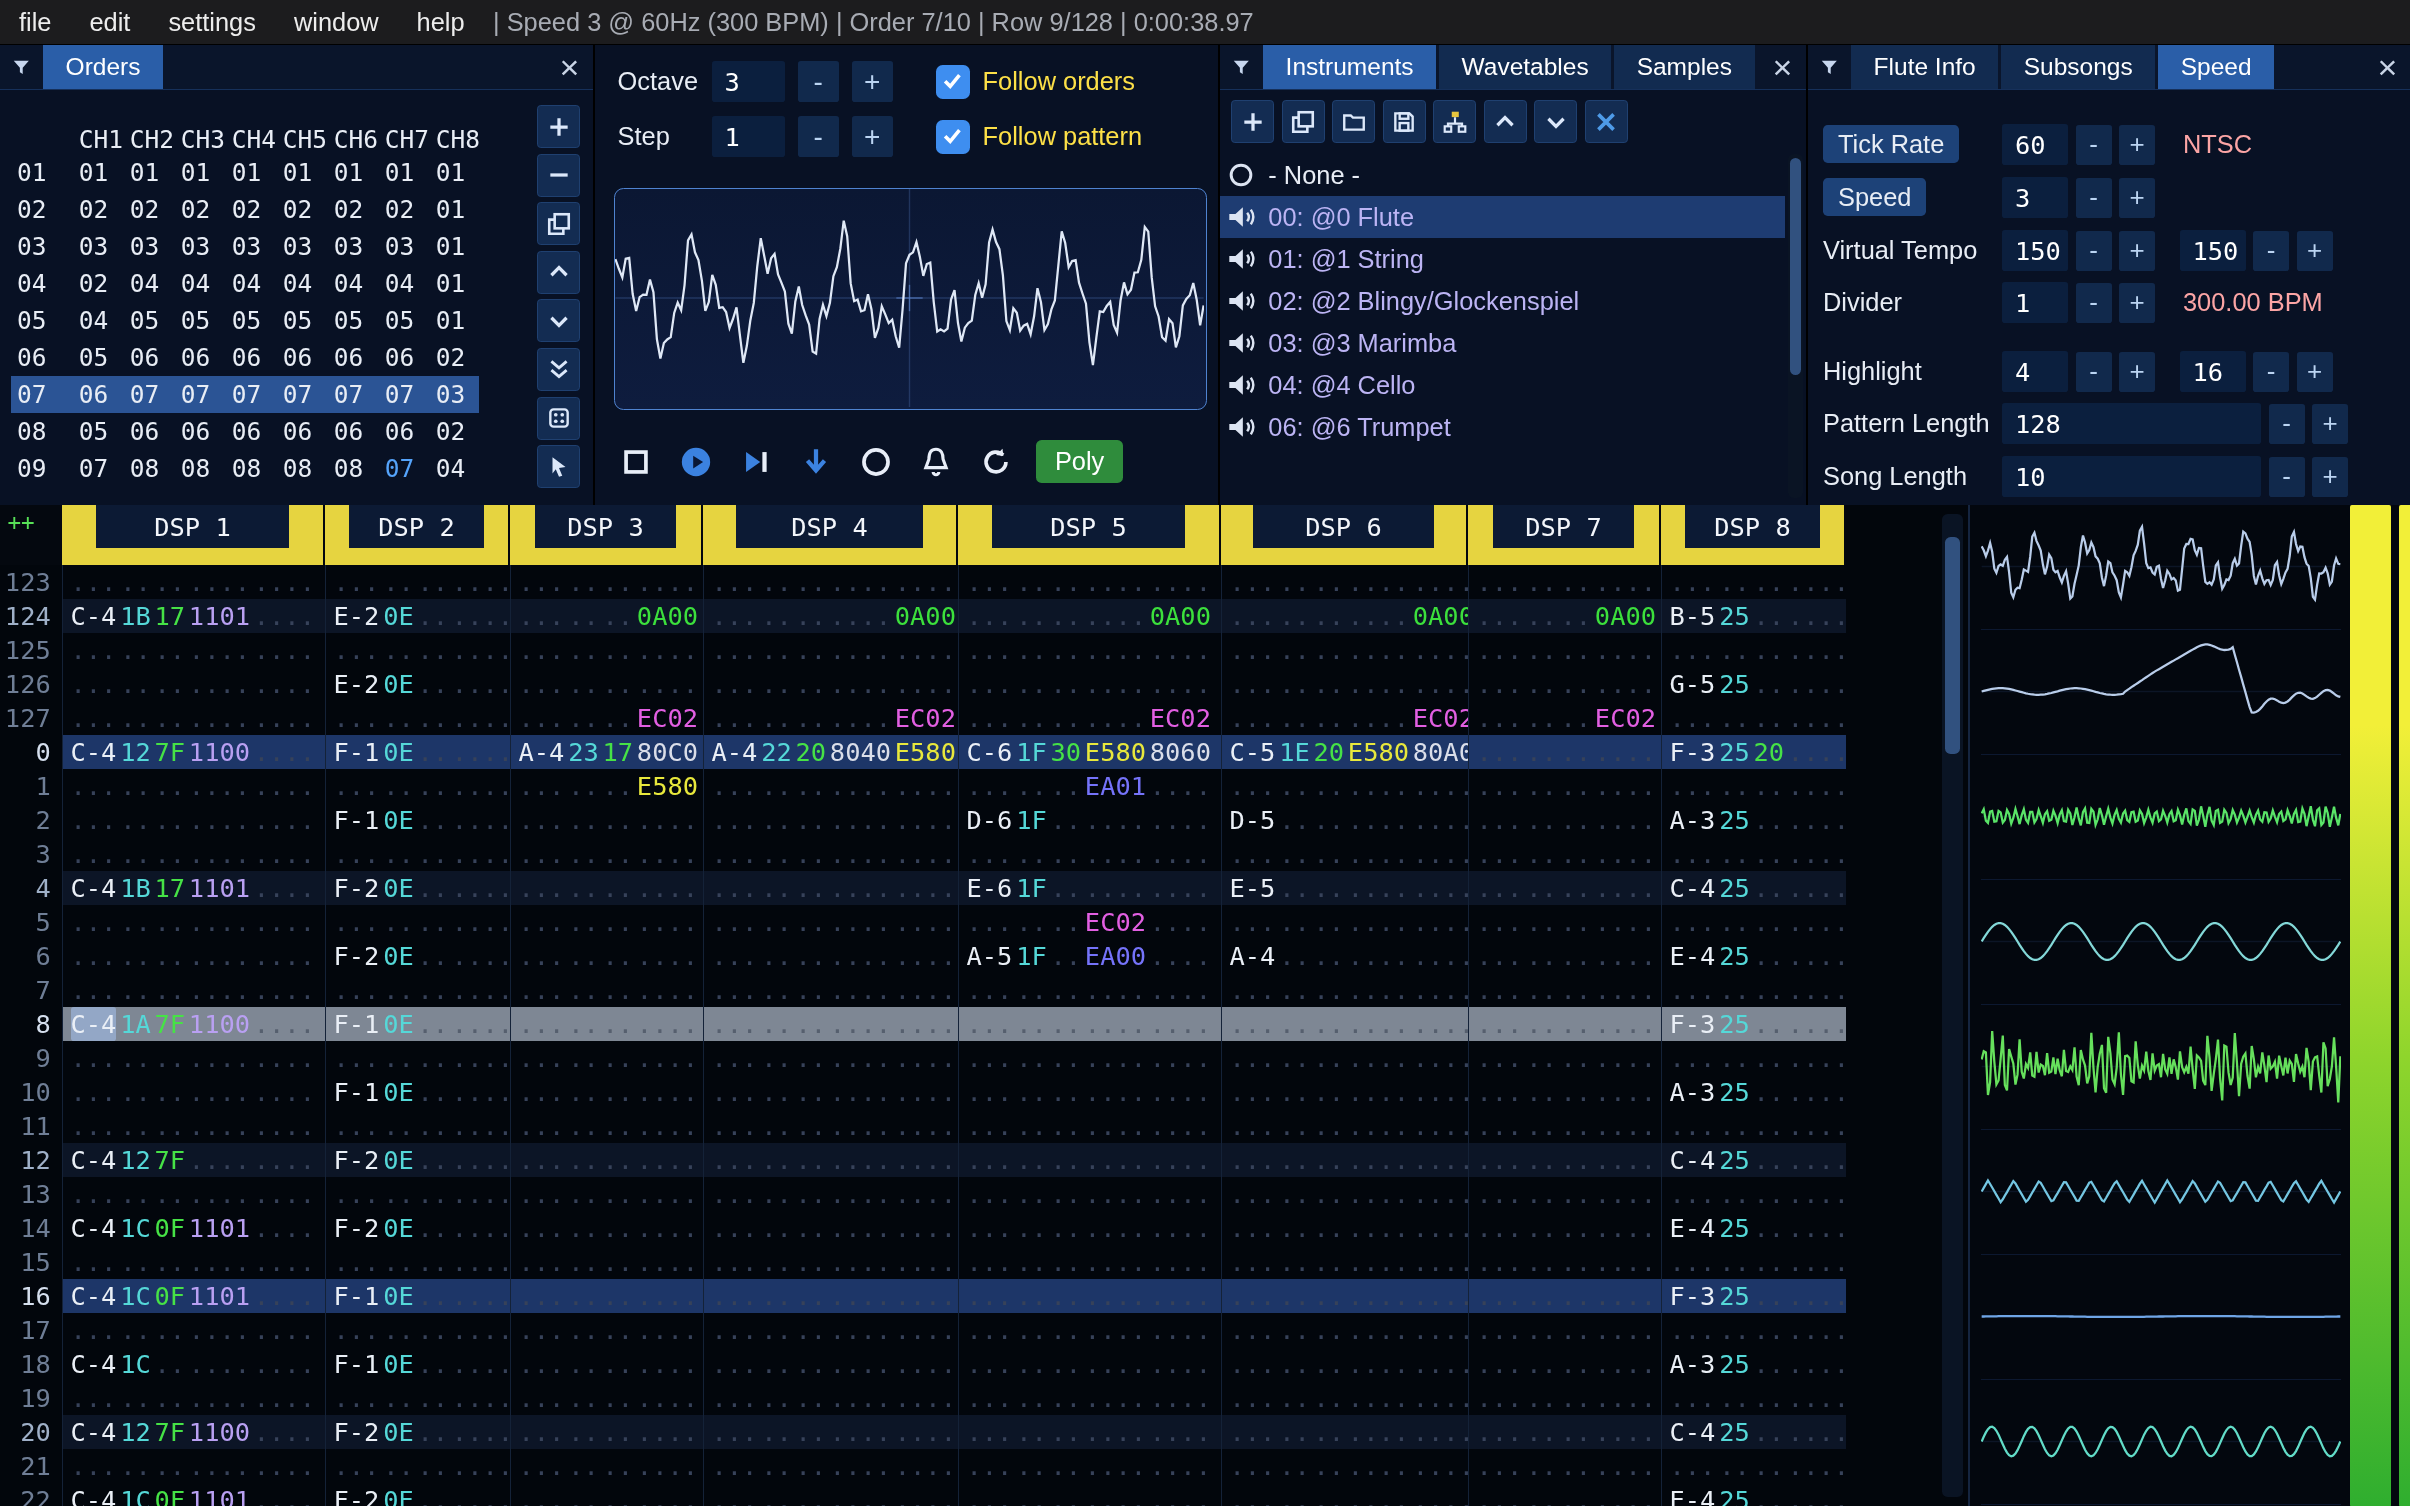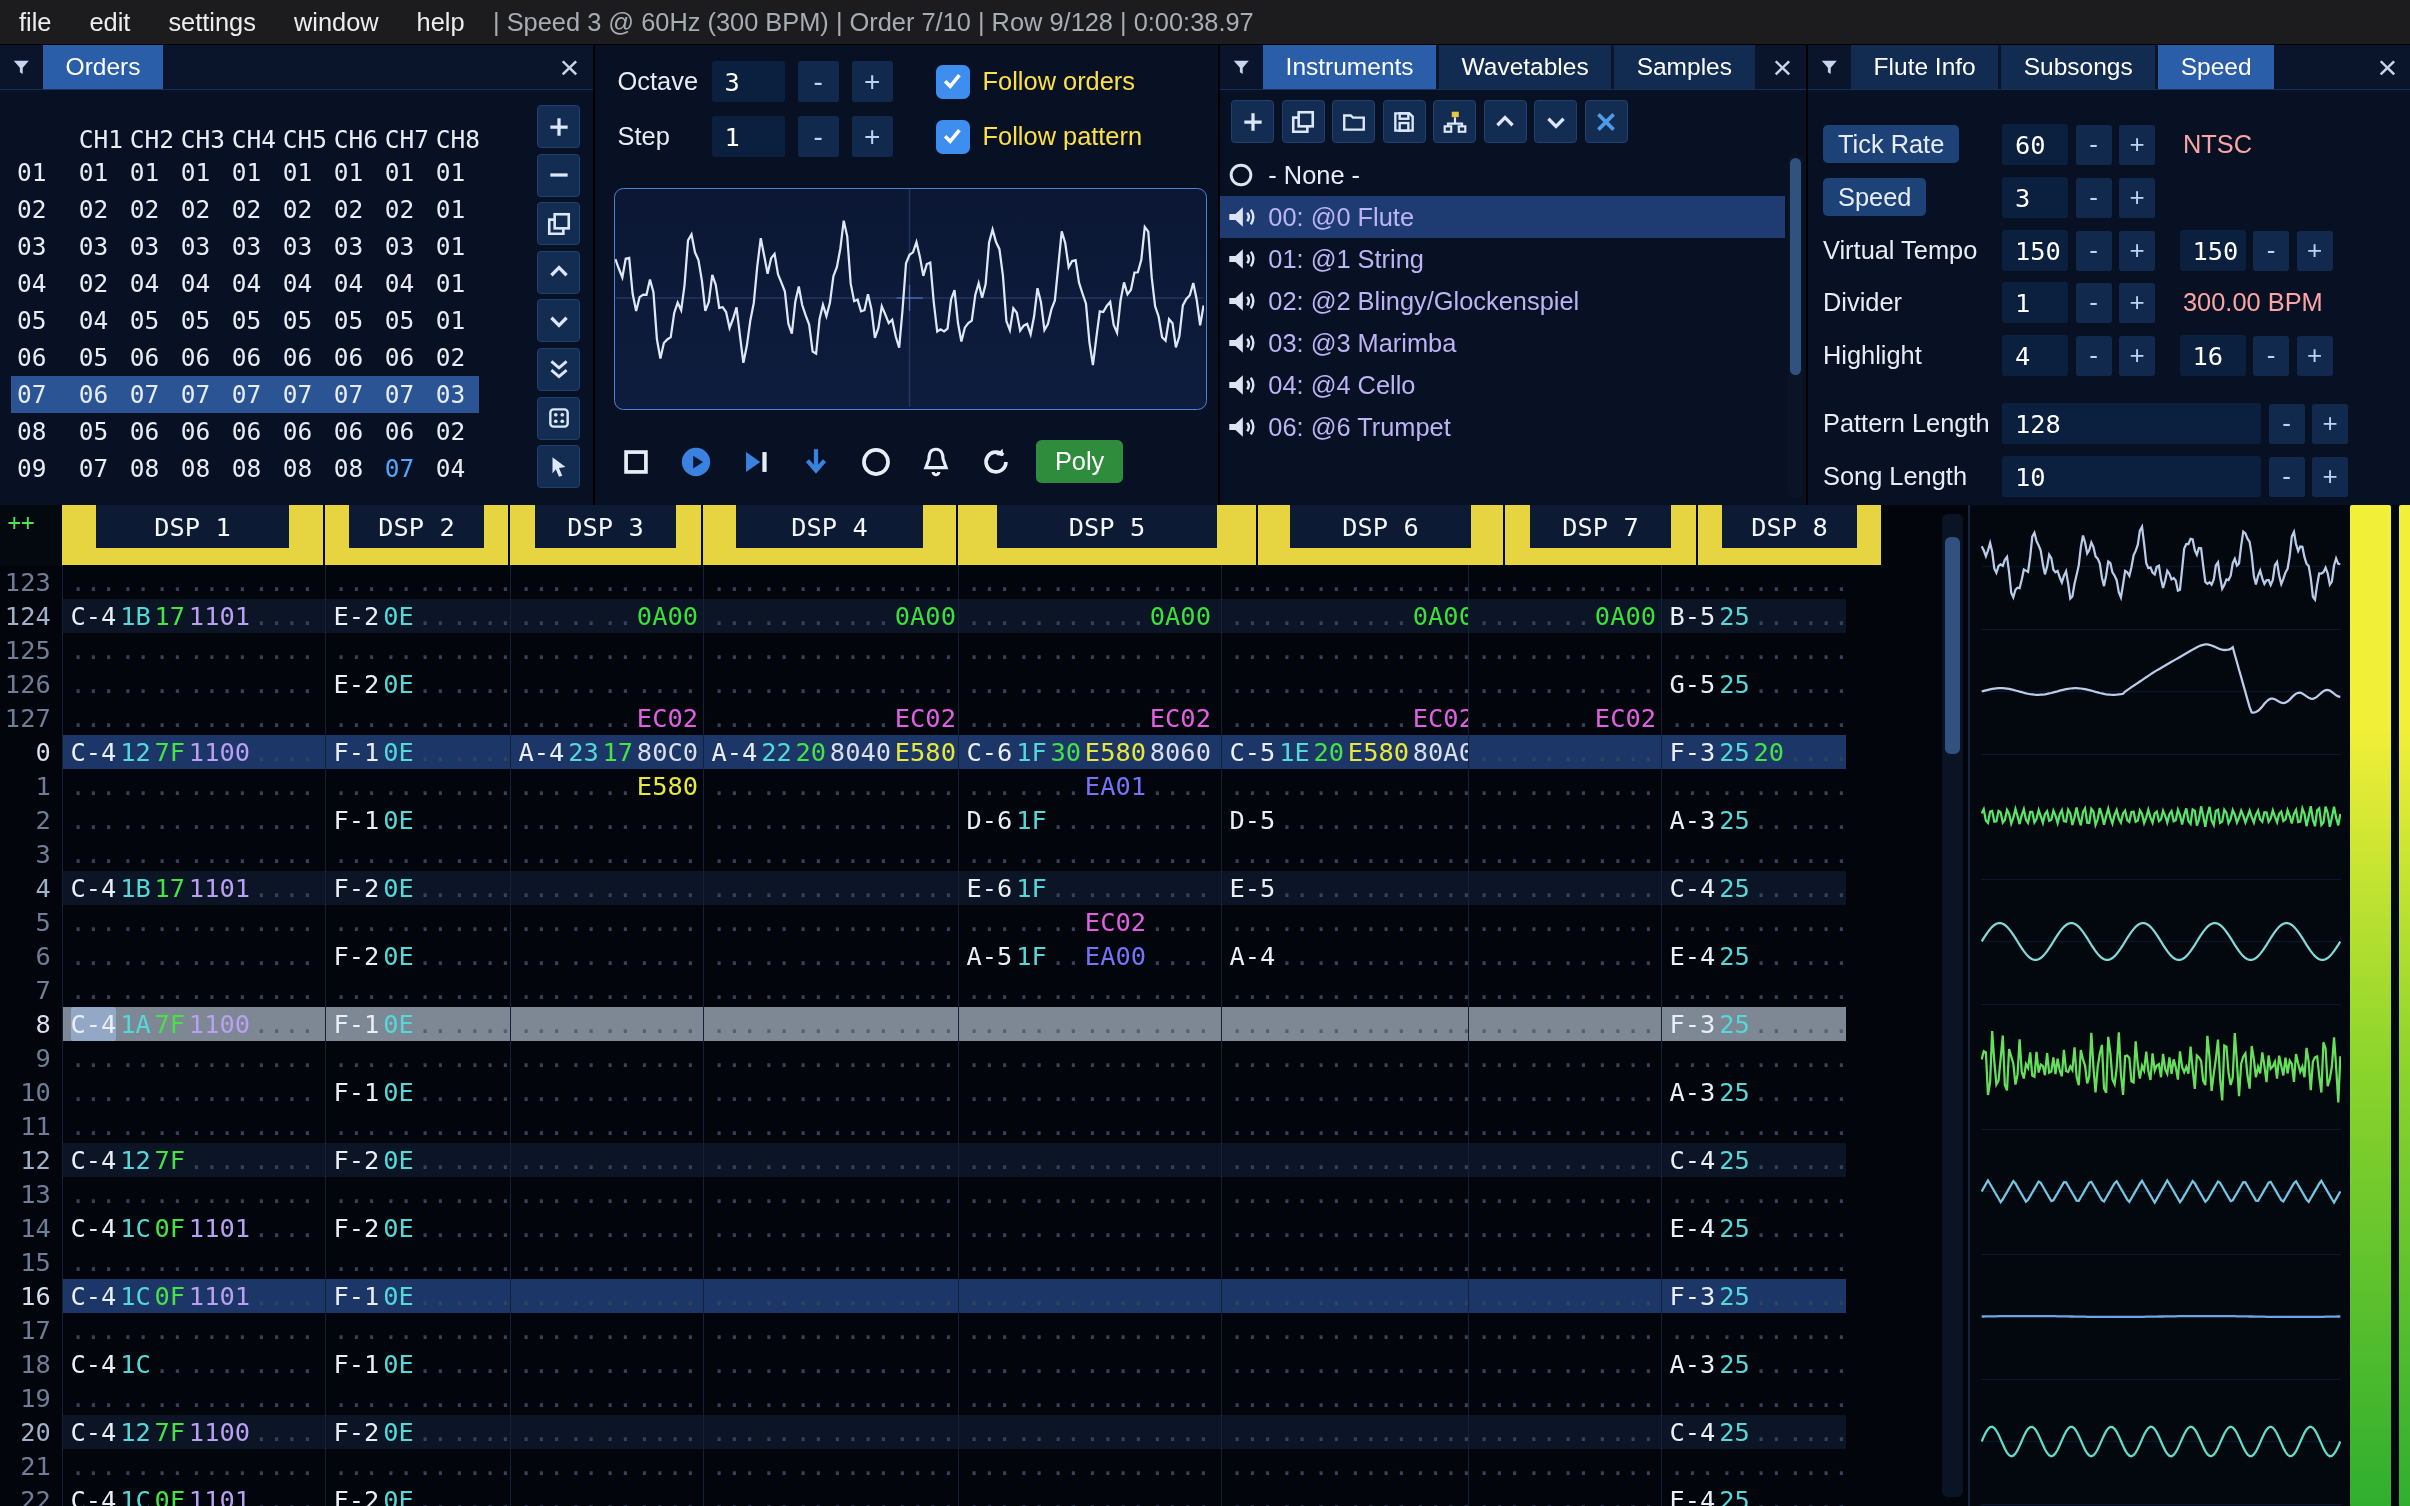--- a/index.html
+++ b/index.html
@@ -580,21 +580,21 @@
       <div class="spin sm">-</div>
       <div class="spin sm">+</div>
     </div>
     <div class="srow" style="top:237px">
       <span class="slabel">Divider</span>
       <div class="valbox sv mono">1</div>
       <div class="spin sm">-</div>
       <div class="spin sm">+</div>
       <span class="sinfo">300.00 BPM</span>
     </div>
-    <div class="srow" style="top:290px">
+    <div class="srow" style="top:306px">
       <span class="slabel">Highlight</span>
       <div class="valbox sv mono">4</div>
       <div class="spin sm">-</div>
       <div class="spin sm">+</div>
       <div class="valbox sv mono gap">16</div>
       <div class="spin sm">-</div>
       <div class="spin sm">+</div>
     </div>
     <div class="srow" style="top:358px">
       <span class="slabel">Pattern Length</span>
@@ -618,21 +618,21 @@
         </div>
         <div class="phead" style="width: 185px;">
           <div class="pill2">DSP 2</div>
         </div>
         <div class="phead" style="width: 193px;">
           <div class="pill2">DSP 3</div>
         </div>
         <div class="phead" style="width: 255px;">
           <div class="pill2">DSP 4</div>
         </div>
-        <div class="phead" style="width: 300px;">
+        <div class="phead" style="width: 263px;">
           <div class="pill2">DSP 5</div>
         </div>
         <div class="phead" style="width: 247px;">
           <div class="pill2">DSP 6</div>
         </div>
         <div class="phead" style="width: 193px;">
           <div class="pill2">DSP 7</div>
         </div>
         <div class="phead" style="width: 185px;">
           <div class="pill2">DSP 8</div>

